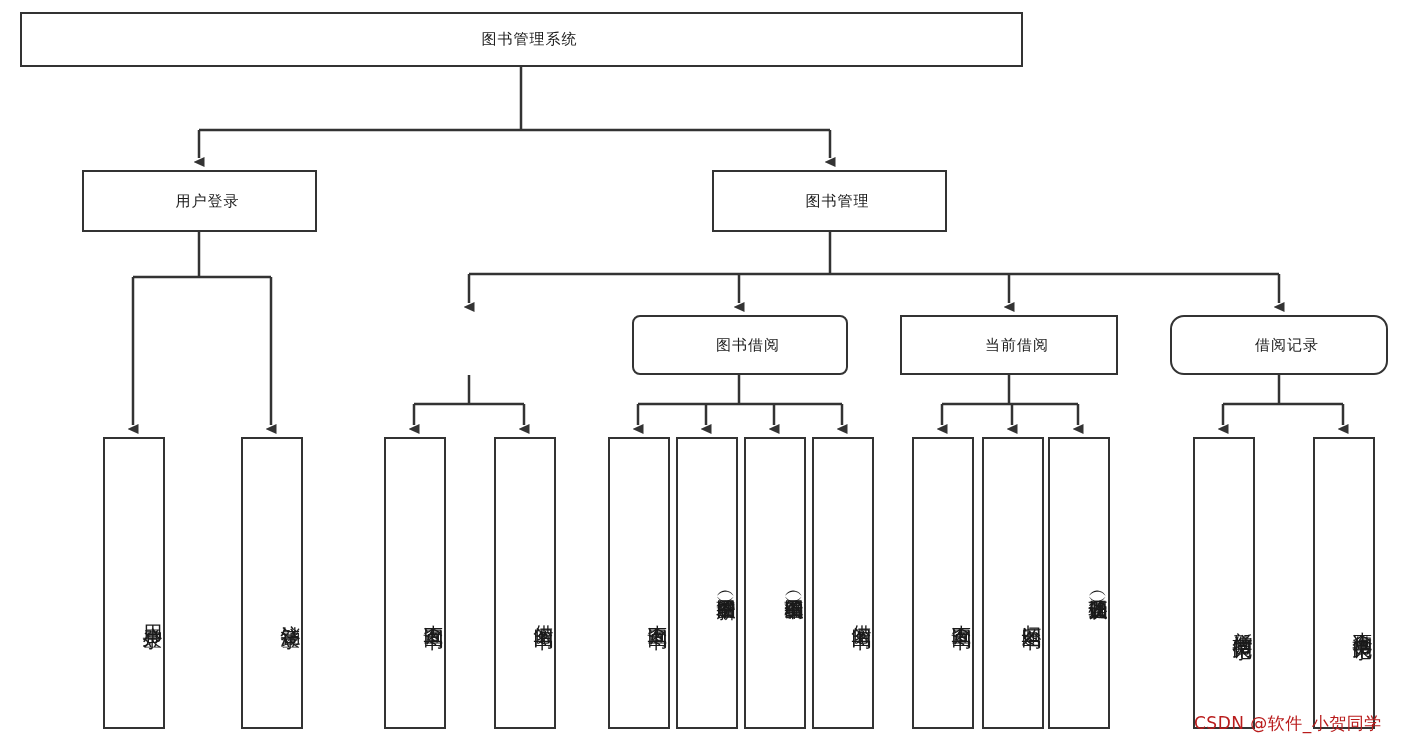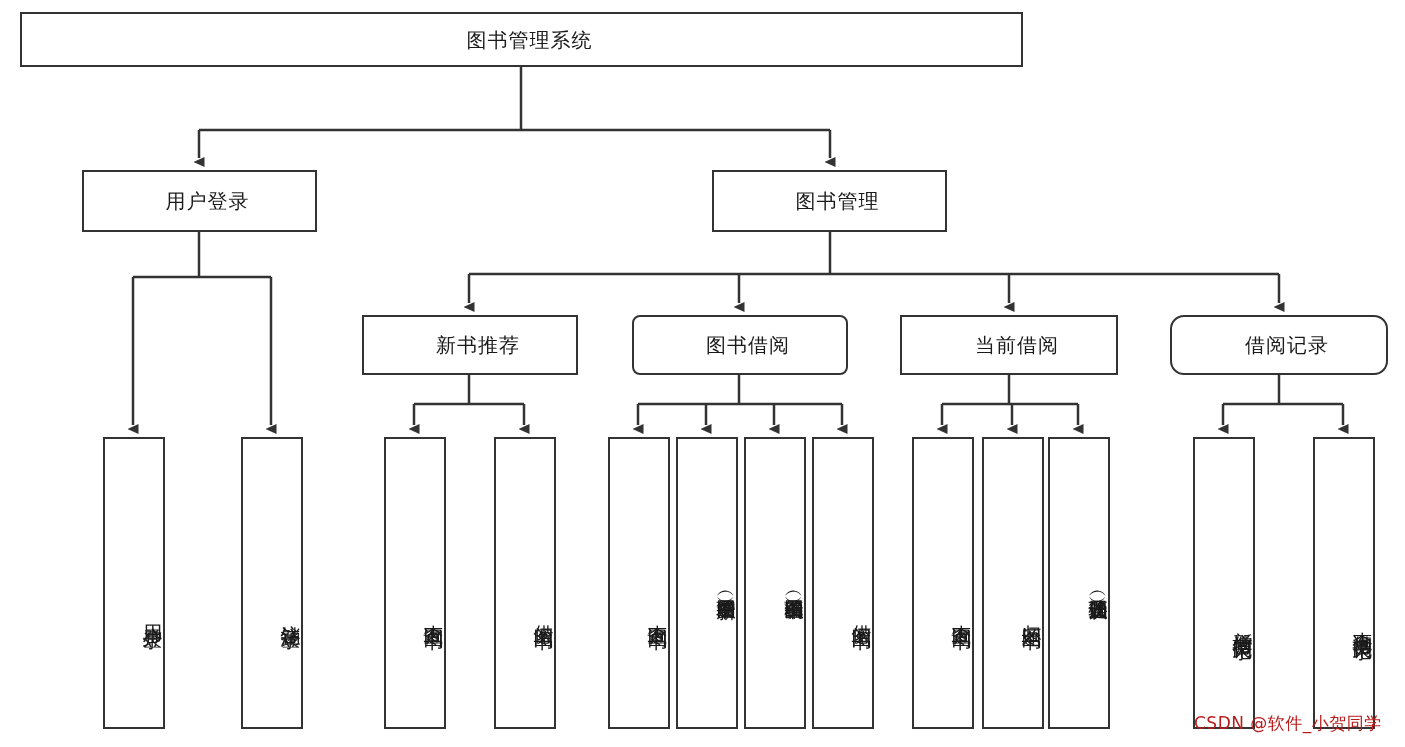--- a/index.html
+++ b/index.html
@@ -28,21 +28,21 @@
     box-sizing: border-box;
     border: 2.5px solid #333333;
     background: #ffffff;
     display: flex;
     align-items: center;
     justify-content: center;
     color: #1a1a1a;
     z-index: 2;
   }
   .node-h {
-    font-size: 20px;
+    font-size: 15px;
     letter-spacing: 1px;
     line-height: 1.1;
     padding-left: 16px;
   }
   .node-v {
     writing-mode: vertical-rl;
     text-orientation: upright;
     font-size: 20px;
     letter-spacing: 2px;
     line-height: 1.05;
@@ -127,21 +127,20 @@
       <path d="M1223,404 L1223,425" marker-end="url(#arrow)"></path>
       <path d="M1343,404 L1343,425" marker-end="url(#arrow)"></path>
     </g>
   </svg>
 
   <div class="node node-h" style="left:20px; top:12px; width:1003px; height:55px;">图书管理系统</div>
 
   <div class="node node-h" style="left:82px; top:170px; width:235px; height:62px;">用户登录</div>
   <div class="node node-h" style="left:712px; top:170px; width:235px; height:62px;">图书管理</div>
 
-  <div class="node node-h" style="left:362px; top:315px; width:216px; height:60px;">新书推荐</div>
   <div class="node node-h" style="left:632px; top:315px; width:216px; height:60px;border-radius:8px;">图书借阅</div>
   <div class="node node-h" style="left:900px; top:315px; width:218px; height:60px;">当前借阅</div>
   <div class="node node-h" style="left:1170px; top:315px; width:218px; height:60px;border-radius:14px;">借阅记录</div>
 
   <div class="node node-v mid" style="left:103px; top:437px; width:62px; height:292px;">用户登录</div>
   <div class="node node-v mid" style="left:241px; top:437px; width:62px; height:292px;">注销登录</div>
 
   <div class="node node-v mid" style="left:384px; top:437px; width:62px; height:292px;">查询图书</div>
   <div class="node node-v mid" style="left:494px; top:437px; width:62px; height:292px;">借阅图书</div>
 

